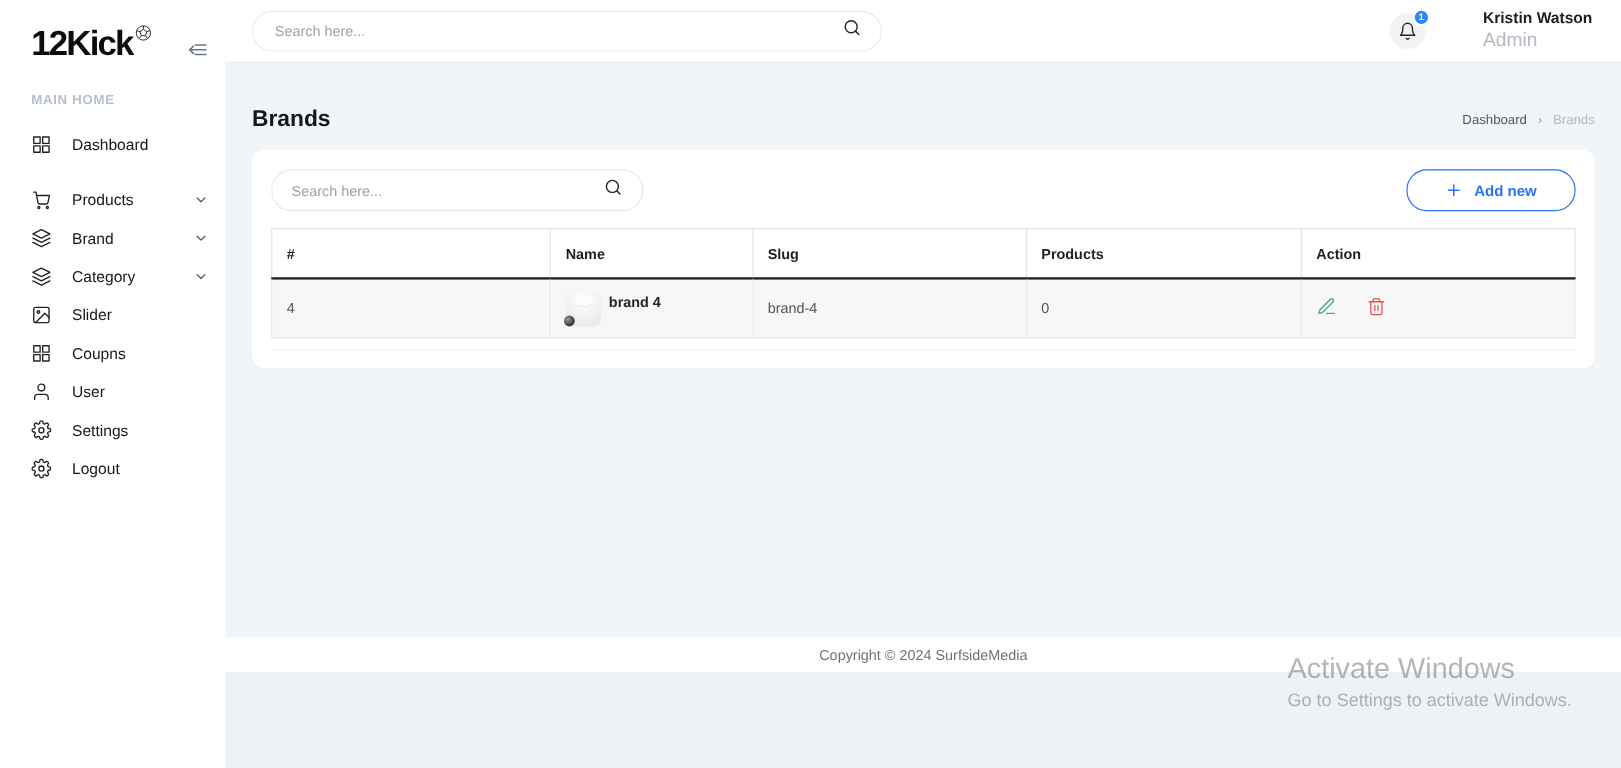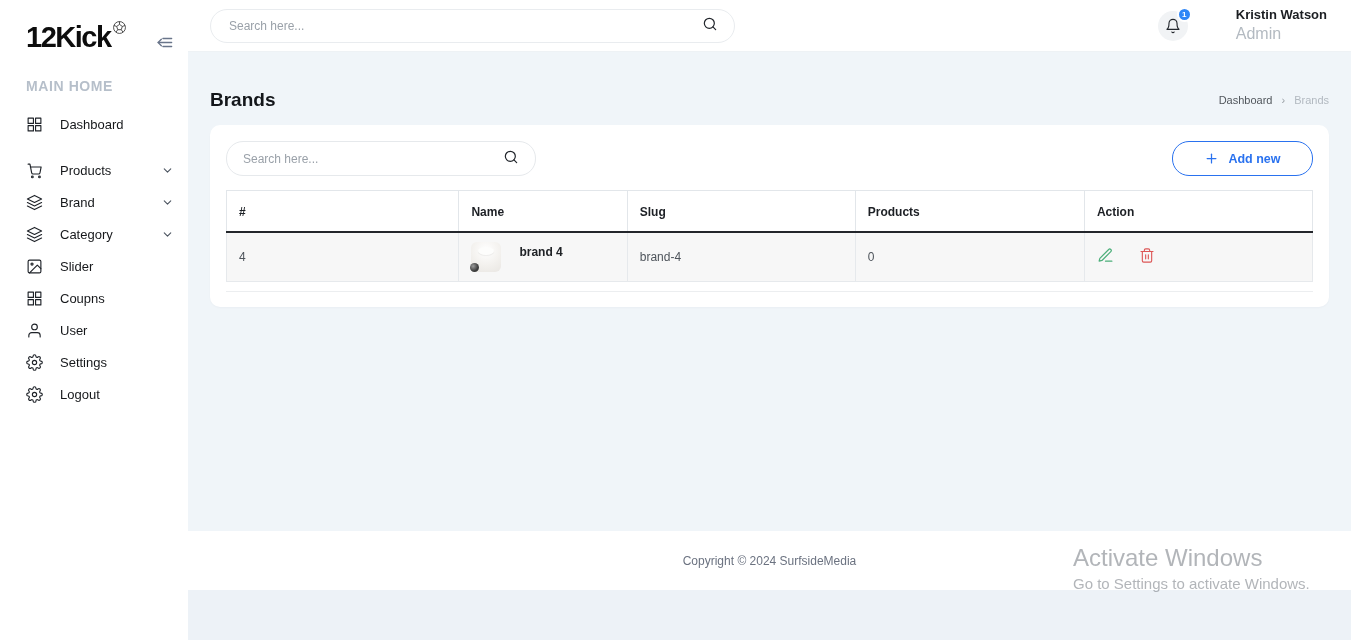--- a/index.html
+++ b/index.html
@@ -8,21 +8,21 @@
   .app { display:flex; width:1351px; height:640px; }
 
   
   .sidebar { width:188px; min-width:188px; background:#ffffff; height:640px; padding:8px 14px 0 26px; position:relative; z-index:2; }
   .logo-row { display:flex; align-items:flex-end;margin-top:10px; }
   .logo { display:flex; align-items:flex-start; cursor:pointer; }
   .logo-text { font-size:29px; font-weight:800; letter-spacing:-1.5px; color:#0d0d0d; line-height:38px; }
   .ball-icon svg { width:15px; height:15px; stroke:#2b2b2b; fill:none; stroke-width:1.3; margin-top:2px; margin-left:1px; }
   .collapse-icon { margin-left:auto; margin-top:12px; cursor:pointer; }
   .collapse-icon svg { width:19px; height:19px; stroke:#69758a; fill:none; stroke-width:1.7; stroke-linecap:round; stroke-linejoin:round; }
-  .section-label { font-size:14px; font-weight:700; letter-spacing:0.6px; color:#b6bfca; margin-top:22px; margin-bottom:14px; }
+  .section-label { font-size:11px; font-weight:700; letter-spacing:0.6px; color:#b6bfca; margin-top:22px; margin-bottom:14px; }
   .nav-item { display:flex; align-items:center; height:32px; cursor:pointer; }
   .nav-item:first-child { margin-bottom:14px; }
   .nav-icon { display:inline-flex; width:17px; }
   .nav-icon svg { width:17px; height:17px; stroke:#1f2329; stroke-width:1.6; fill:none; stroke-linecap:round; stroke-linejoin:round; }
   .nav-label { font-size:13px; color:#16181b; font-weight:500; margin-left:17px; }
   .nav-chevron { margin-left:auto; display:inline-flex; }
   .nav-chevron svg { width:13px; height:13px; stroke:#4c5561; stroke-width:2; fill:none; stroke-linecap:round; stroke-linejoin:round; }
 
   
   .main { flex:1; display:flex; flex-direction:column; height:640px; }
@@ -57,31 +57,31 @@
   .add-btn svg { width:15px; height:15px; stroke:#2a72ef; stroke-width:2; stroke-linecap:round; }
 
   table { width:100%; border-collapse:collapse; margin-top:14px; }
   th { font-size:12px; font-weight:700; color:#1d2025; text-align:left; padding:14px 12px 12px; border:1px solid #e2e6ea; border-bottom:2px solid #23262b; background:#fff; }
   td { font-size:12px; color:#4e545b; padding:9px 12px; border:1px solid #e6e9ec; background:#f7f7f7; height:48px; }
   th.col-0, td.col-0 { width:21.4%; }
   th.col-1, td.col-1 { width:15.5%; }
   th.col-2, td.col-2 { width:21.0%; }
   th.col-3, td.col-3 { width:21.1%; }
   th.col-4, td.col-4 { width:21.0%; }
-  .name-cell { display:flex; align-items:flex-start; gap:18px; }
+  .name-cell { display:flex; align-items:flex-start; gap:6px; }
   .brand-thumb { width:30px; height:30px; border-radius:6px; background:radial-gradient(circle at 50% 28%, #ffffff 0%, #f3f1ee 55%, #e9e6e2 100%); position:relative; flex:none; }
   .brand-thumb::before { content:""; position:absolute; top:5px; left:7px; width:16px; height:8px; border-radius:50%; background:#fdfdfc; box-shadow:0 1px 1px rgba(0,0,0,0.06); }
   .brand-thumb::after { content:""; position:absolute; left:-1px; bottom:0px; width:9px; height:9px; border-radius:50%; background:radial-gradient(circle at 35% 35%, #9b9b9b 0%, #3c3c3c 60%); }
   .brand-name { font-size:12px; font-weight:700; color:#202327; margin-top:3px; }
   .actions { display:flex; align-items:center; gap:25px; }
   .action-edit svg { width:17px; height:17px; stroke:#4caf7a; stroke-width:1.7; fill:none; stroke-linecap:round; stroke-linejoin:round; cursor:pointer; }
   .action-delete svg { width:16px; height:17px; stroke:#dd5757; stroke-width:1.7; fill:none; stroke-linecap:round; stroke-linejoin:round; cursor:pointer; }
   .table-bottom-line { border-top:1px solid #eceef0; margin-top:9px; }
 
-  .footer { height:59px; background:#ffffff; display:flex; align-items:center; justify-content:center; }
+  .footer { height:29px; background:#ffffff; display:flex; align-items:center; justify-content:center; }
   .footer-text { font-size:12px; color:#6b7280; }
   .below-footer { flex:1; background:#edf2f7; }
 
   .watermark { position:absolute; left:1073px; top:544px; z-index:5; pointer-events:none; }
   .wm-title { font-size:24px; color:rgba(130,136,142,0.62); font-weight:400; }
   .wm-sub { font-size:15px; color:rgba(130,136,142,0.62); margin-top:3px; }
 </style>
 </head>
 <body>
 

